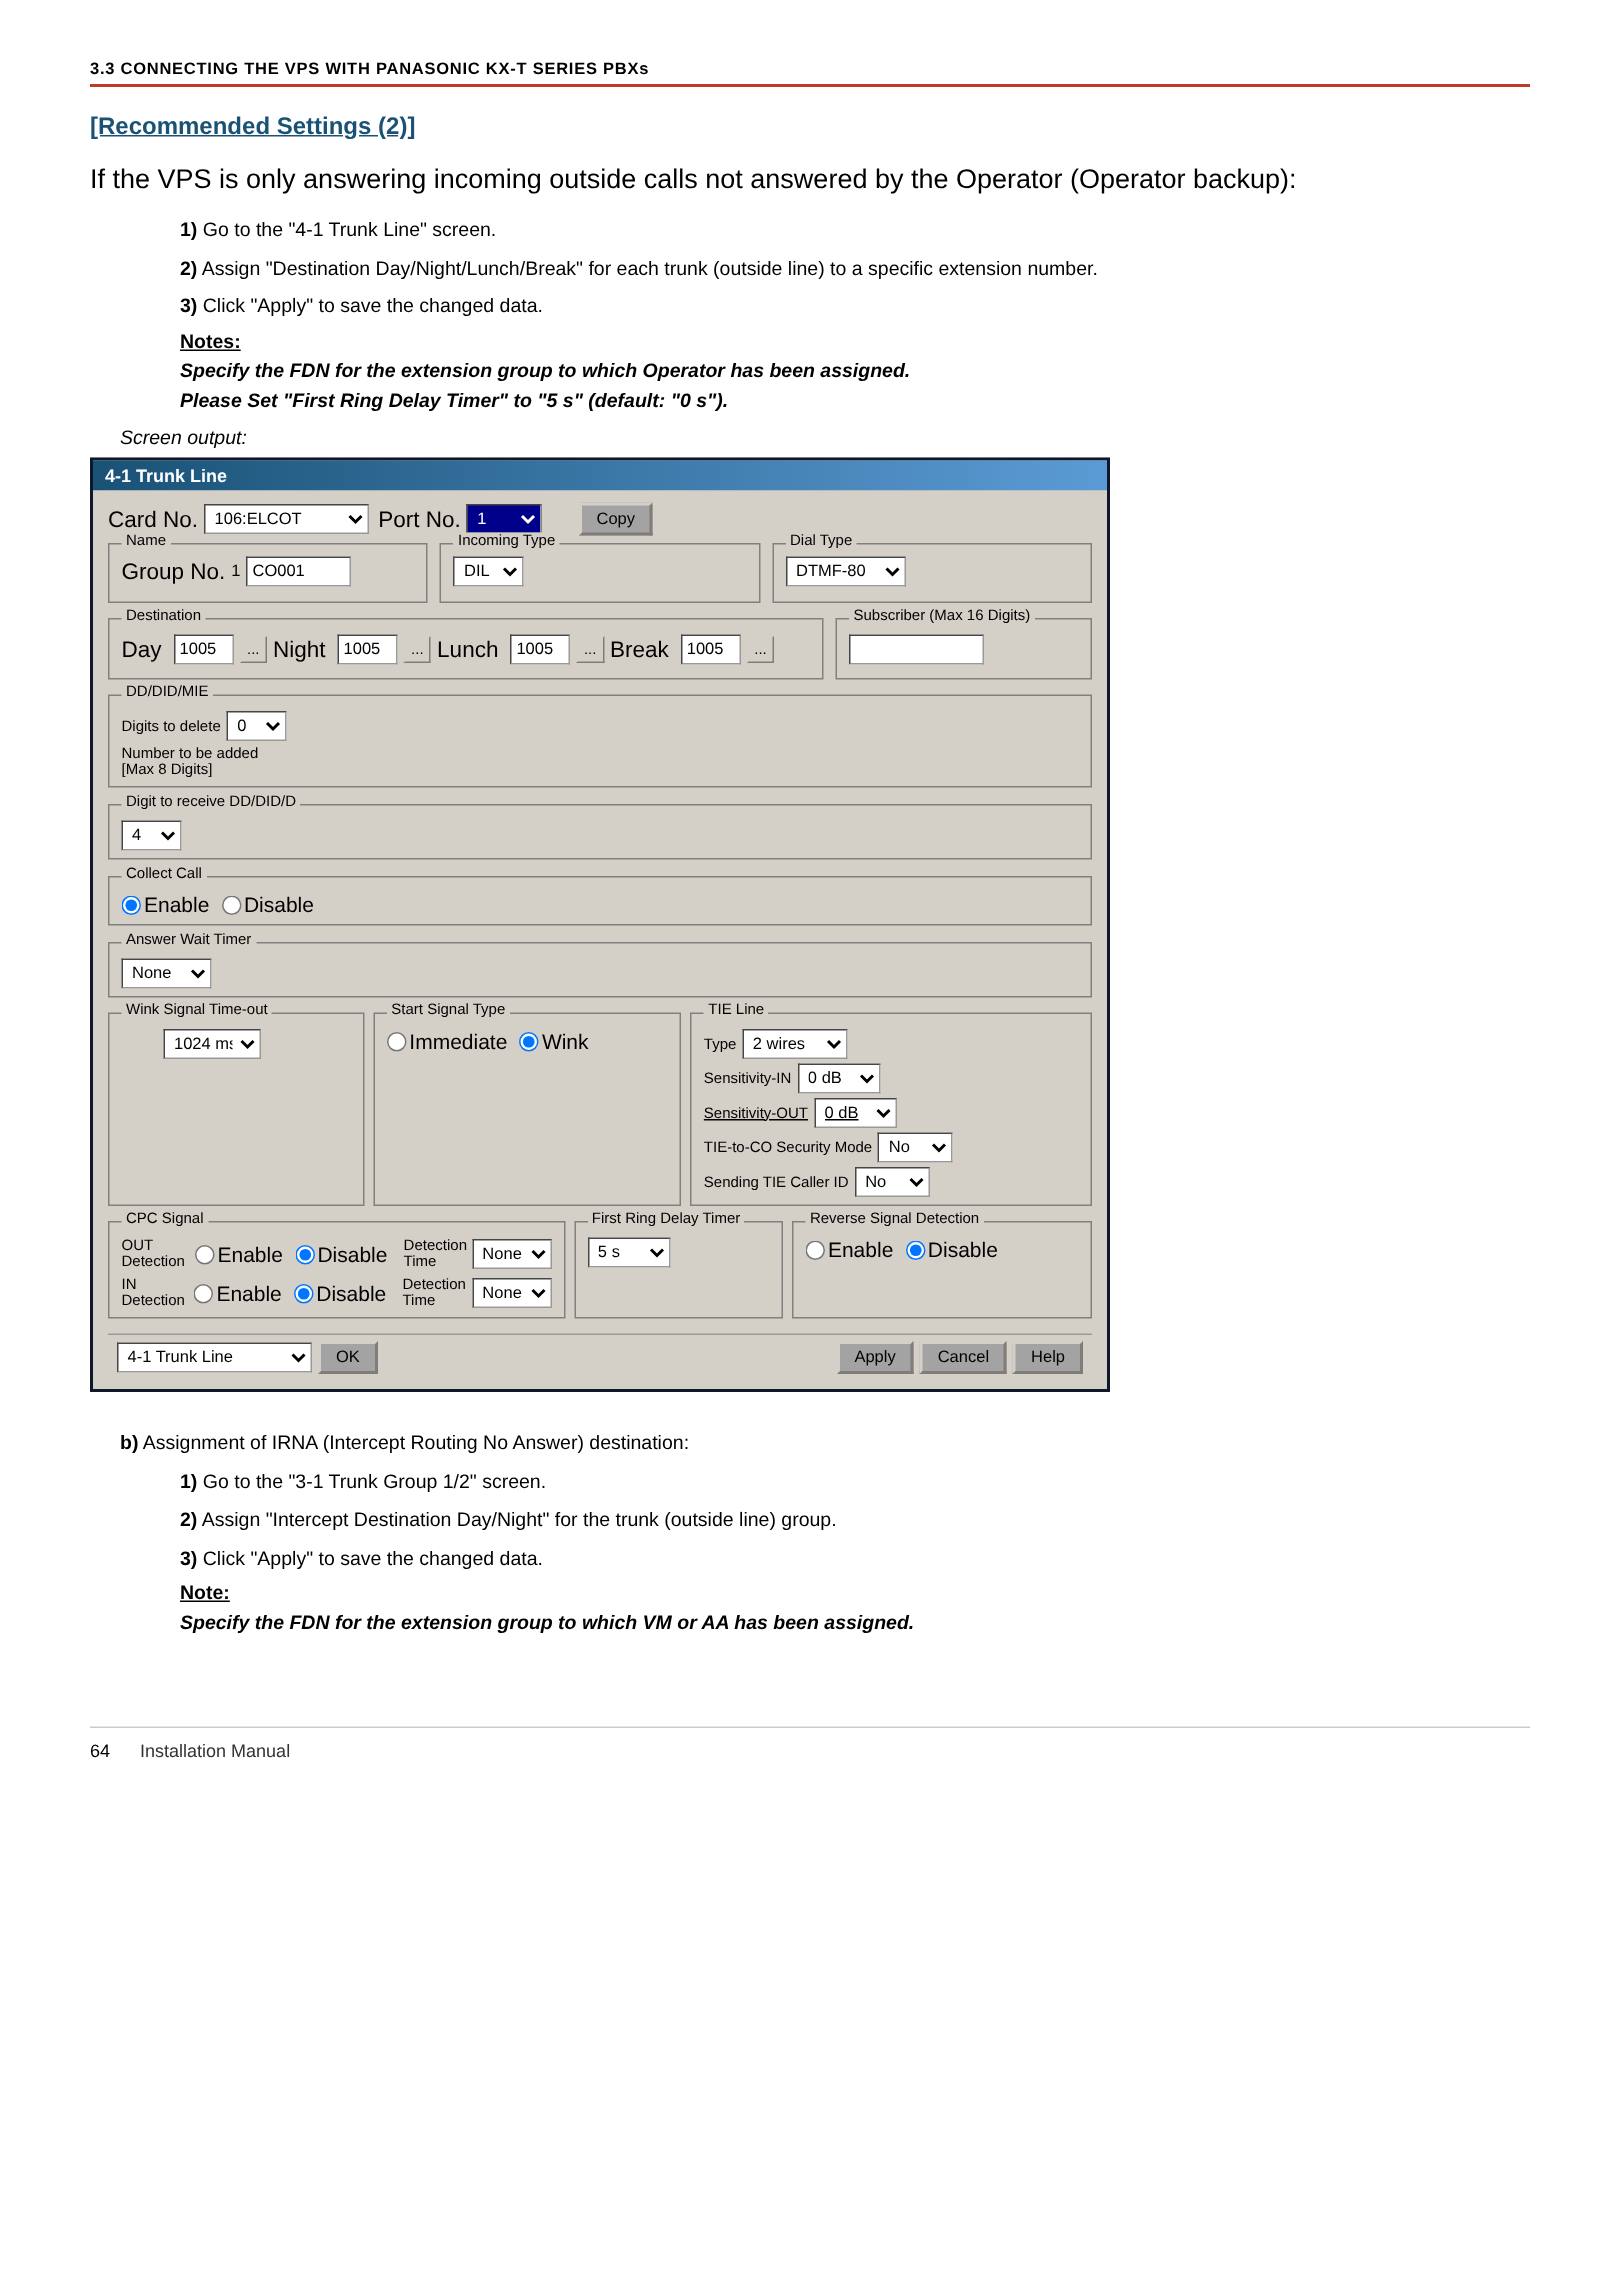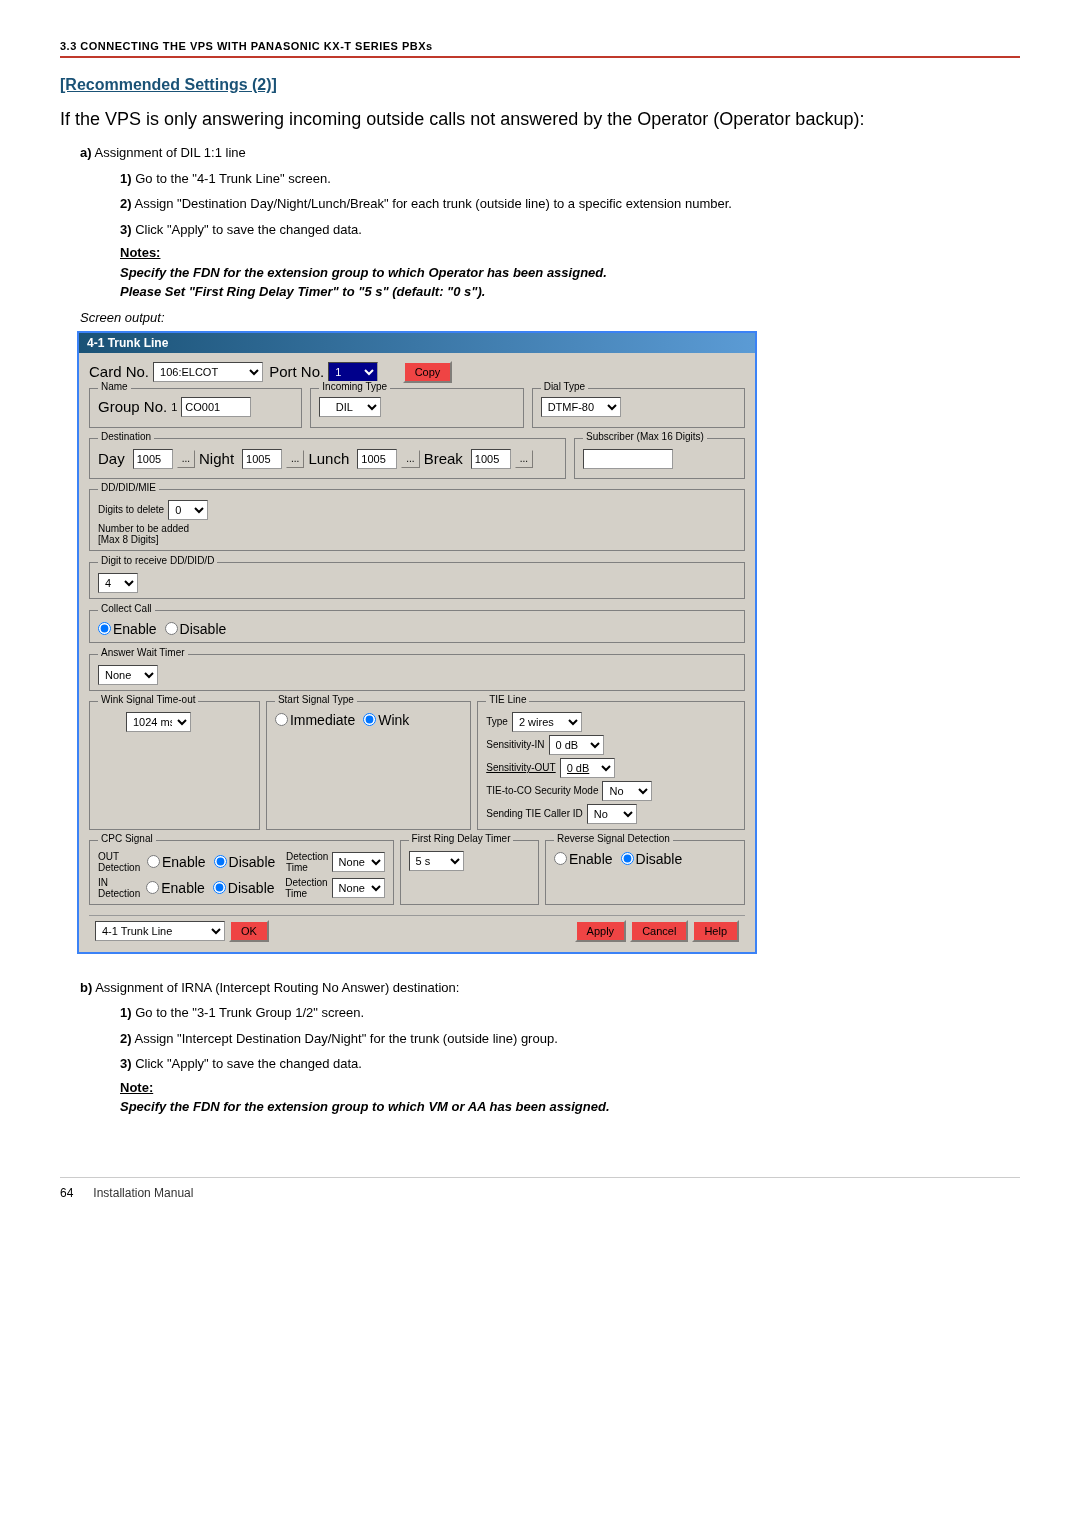--- a/index.html
+++ b/index.html
@@ -39,23 +39,23 @@
     .list-a { margin-left: 20px; margin-bottom: 6px; }
     .list-1 { margin-left: 40px; margin-bottom: 4px; }
     .list-item { margin-bottom: 6px; line-height: 1.5; }
     .list-item b { font-weight: bold; }
     .notes-label { font-weight: bold; text-decoration: underline; display: block; margin-top: 4px; }
     .notes-text { font-style: italic; font-weight: bold; font-size: 13px; line-height: 1.5; margin-top: 2px; }
     .screen-output-label { font-style: italic; font-size: 13px; margin: 8px 0 4px 0; }
 
     
     .dialog-window {
-      border: 2px solid #3b82f6;
+      border: 2px solid #0f172a;
       background: #d4d0c8;
-      margin: 6px 0 20px 17px;
+      margin: 6px 0 20px 0;
       width: 680px;
     }
     .dialog-titlebar {
       background: linear-gradient(to right, #1a5276, #5b9bd5);
       color: #fff;
       font-size: 12px;
       font-weight: bold;
       padding: 3px 8px;
     }
     .dialog-body {
@@ -82,21 +82,21 @@
     }
     .win-select {
       border: 1px inset #999;
       background: #fff;
       font-size: 11px;
       padding: 0 2px;
       height: 20px;
     }
     .win-button {
       border: 2px outset #d4d0c8;
-      background: #ef4444;
+      background: #a3a3a3;
       font-size: 11px;
       padding: 2px 10px;
       cursor: pointer;
       height: 22px;
       text-align: center;
     }
     .group-box {
       border: 1px solid #808080;
       padding: 4px 8px 5px 8px;
       margin-bottom: 5px;
@@ -147,23 +147,20 @@
 <body>
 
 <div class="page">
   <div class="section-header">3.3 CONNECTING THE VPS WITH PANASONIC KX-T SERIES PBXs</div>
 
   <div class="rec-title">[Recommended Settings (2)]</div>
 
   <div class="intro-text">If the VPS is only answering incoming outside calls not answered by the Operator (Operator backup):</div>
 
   <div class="list-a">
-    <div class="list-item">
-      <b>a)</b> <span>Assignment of DIL 1:1 line</span>
-    </div>
     <div class="list-1">
       <div class="list-item">
         <b>1)</b> <span>Go to the "4-1 Trunk Line" screen.</span>
       </div>
       <div class="list-item">
         <b>2)</b> <span>Assign "Destination Day/Night/Lunch/Break" for each trunk (outside line) to a specific extension number.</span>
       </div>
       <div class="list-item">
         <b>3)</b> <span>Click "Apply" to save the changed data.</span>
         <br>
@@ -198,21 +195,21 @@
           <span class="group-box-title">Name</span>
           <div class="dialog-row" style="margin-top:4px;">
             <span class="dialog-label">Group No.</span>
             <span style="font-size:11px; margin-right:4px;">1</span>
             <input class="win-input" style="width: 70px;" value="CO001">
           </div>
         </div>
         <div class="group-box" style="flex:2;">
           <span class="group-box-title">Incoming Type</span>
           <div class="dialog-row" style="margin-top:4px;">
-            <select class="win-select" style="width:62px;text-align:center;">
+            <select class="win-select" style="width:47px;">
               <option>DIL</option>
             </select>
           </div>
         </div>
         <div class="group-box" style="flex:2;">
           <span class="group-box-title">Dial Type</span>
           <div class="dialog-row" style="margin-top:4px;">
             <select class="win-select" style="width:80px;">
               <option>DTMF-80</option>
             </select>

